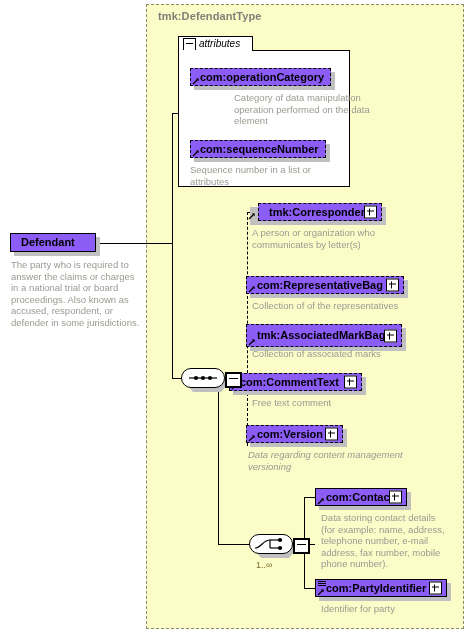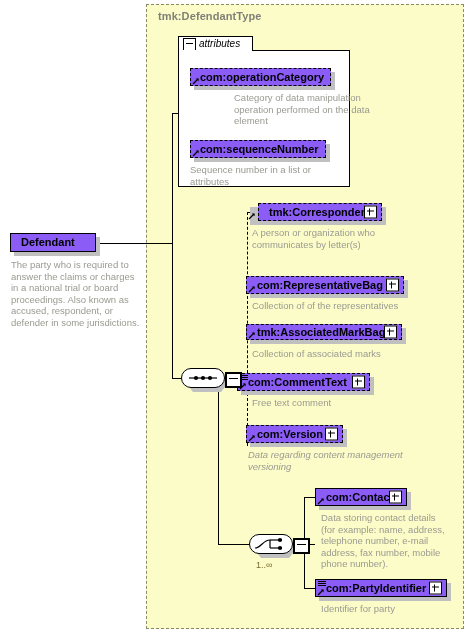--- a/index.html
+++ b/index.html
@@ -226,34 +226,34 @@
       <span class="label">com:RepresentativeBag</span>
       <span class="plusbox"></span>
     </span>
     <svg class="linkarrow" viewBox="0 0 8 8">
       <path d="M1 7 L6 2" stroke="#000" stroke-width="1.2" fill="none"></path>
       <path d="M6.6 1.4 L6.6 4.2 L3.8 1.4 Z" fill="#000"></path>
     </svg>
   </div>
   <div class="desc" style="left:252px; top:300px; width:175px;">Collection of of the representatives</div>
 
-  <div class="nodebox dashed" style="left:246px; top:324px; width:156px; height:16px;">
+  <div class="nodebox dashed" style="left:246px; top:324px; width:156px; height:23px;">
     <span class="shadow"></span>
     <span class="body">
       <span class="label">tmk:AssociatedMarkBag</span>
       <span class="plusbox"></span>
     </span>
     <svg class="linkarrow" viewBox="0 0 8 8">
       <path d="M1 7 L6 2" stroke="#000" stroke-width="1.2" fill="none"></path>
       <path d="M6.6 1.4 L6.6 4.2 L3.8 1.4 Z" fill="#000"></path>
     </svg>
   </div>
   <div class="desc" style="left:252px; top:348px; width:175px;">Collection of associated marks</div>
 
-  <div class="nodebox dashed" style="left:237px; top:373px; width:133px; height:18px;text-align:center;">
+  <div class="nodebox dashed" style="left:229px; top:373px; width:133px; height:18px;text-align:center;">
     <span class="shadow"></span>
     <span class="body">
       <span class="label">com:CommentText</span>
       <span class="plusbox"></span>
     </span>
     <span class="listmark">
         <i></i>
         <i></i>
         <i></i>
       </span>

